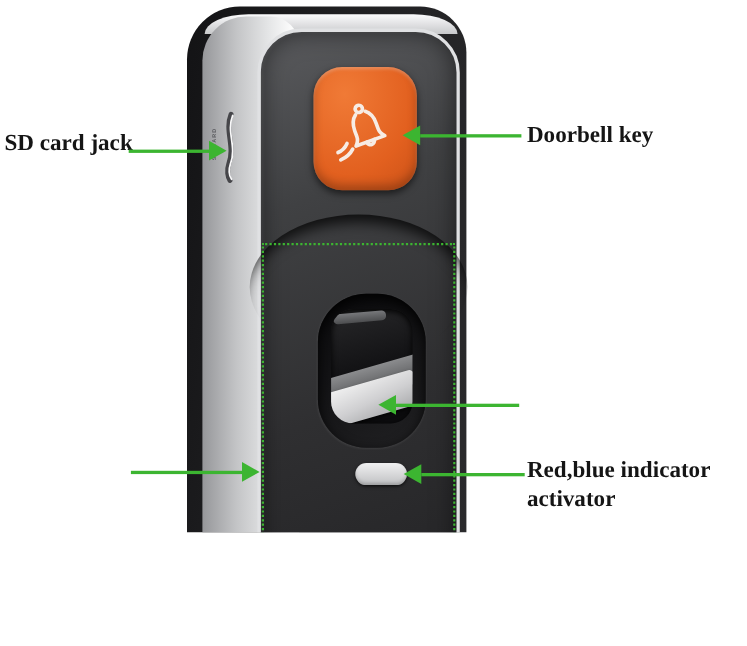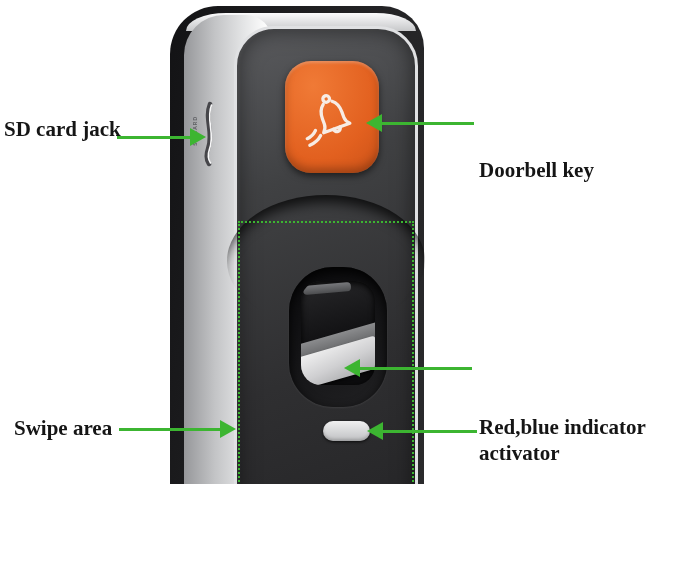--- a/index.html
+++ b/index.html
@@ -179,32 +179,31 @@
   <div class="label" style="left:4px;top:116px;">SD card jack</div>
   <div class="arrow right" style="left:117px;top:128px;">
     <div class="line" style="width:73px;"></div>
     <div class="head"></div>
   </div>
 
   <div class="arrow left" style="left:366px;top:114px;">
     <div class="head"></div>
     <div class="line" style="width:92px;"></div>
   </div>
-  <div class="label" style="left:479px;top:109px;margin-top:48px;">Doorbell key</div>
+  <div class="label" style="left:479px;top:109px;">Doorbell key</div>
 
   <div class="arrow left" style="left:344px;top:359px;">
     <div class="head"></div>
     <div class="line" style="width:112px;"></div>
   </div>
 
   <div class="arrow left" style="left:367px;top:422px;">
     <div class="head"></div>
     <div class="line" style="width:94px;"></div>
   </div>
   <div class="label wrap" style="left:479px;top:414px;">Red,blue indicator activator</div>
 
-  <div class="label" style="left:14px;top:415px;">Swipe area</div>
   <div class="arrow right" style="left:119px;top:420px;">
     <div class="line" style="width:101px;"></div>
     <div class="head"></div>
   </div>
 
 </div>
 
 </body></html>

